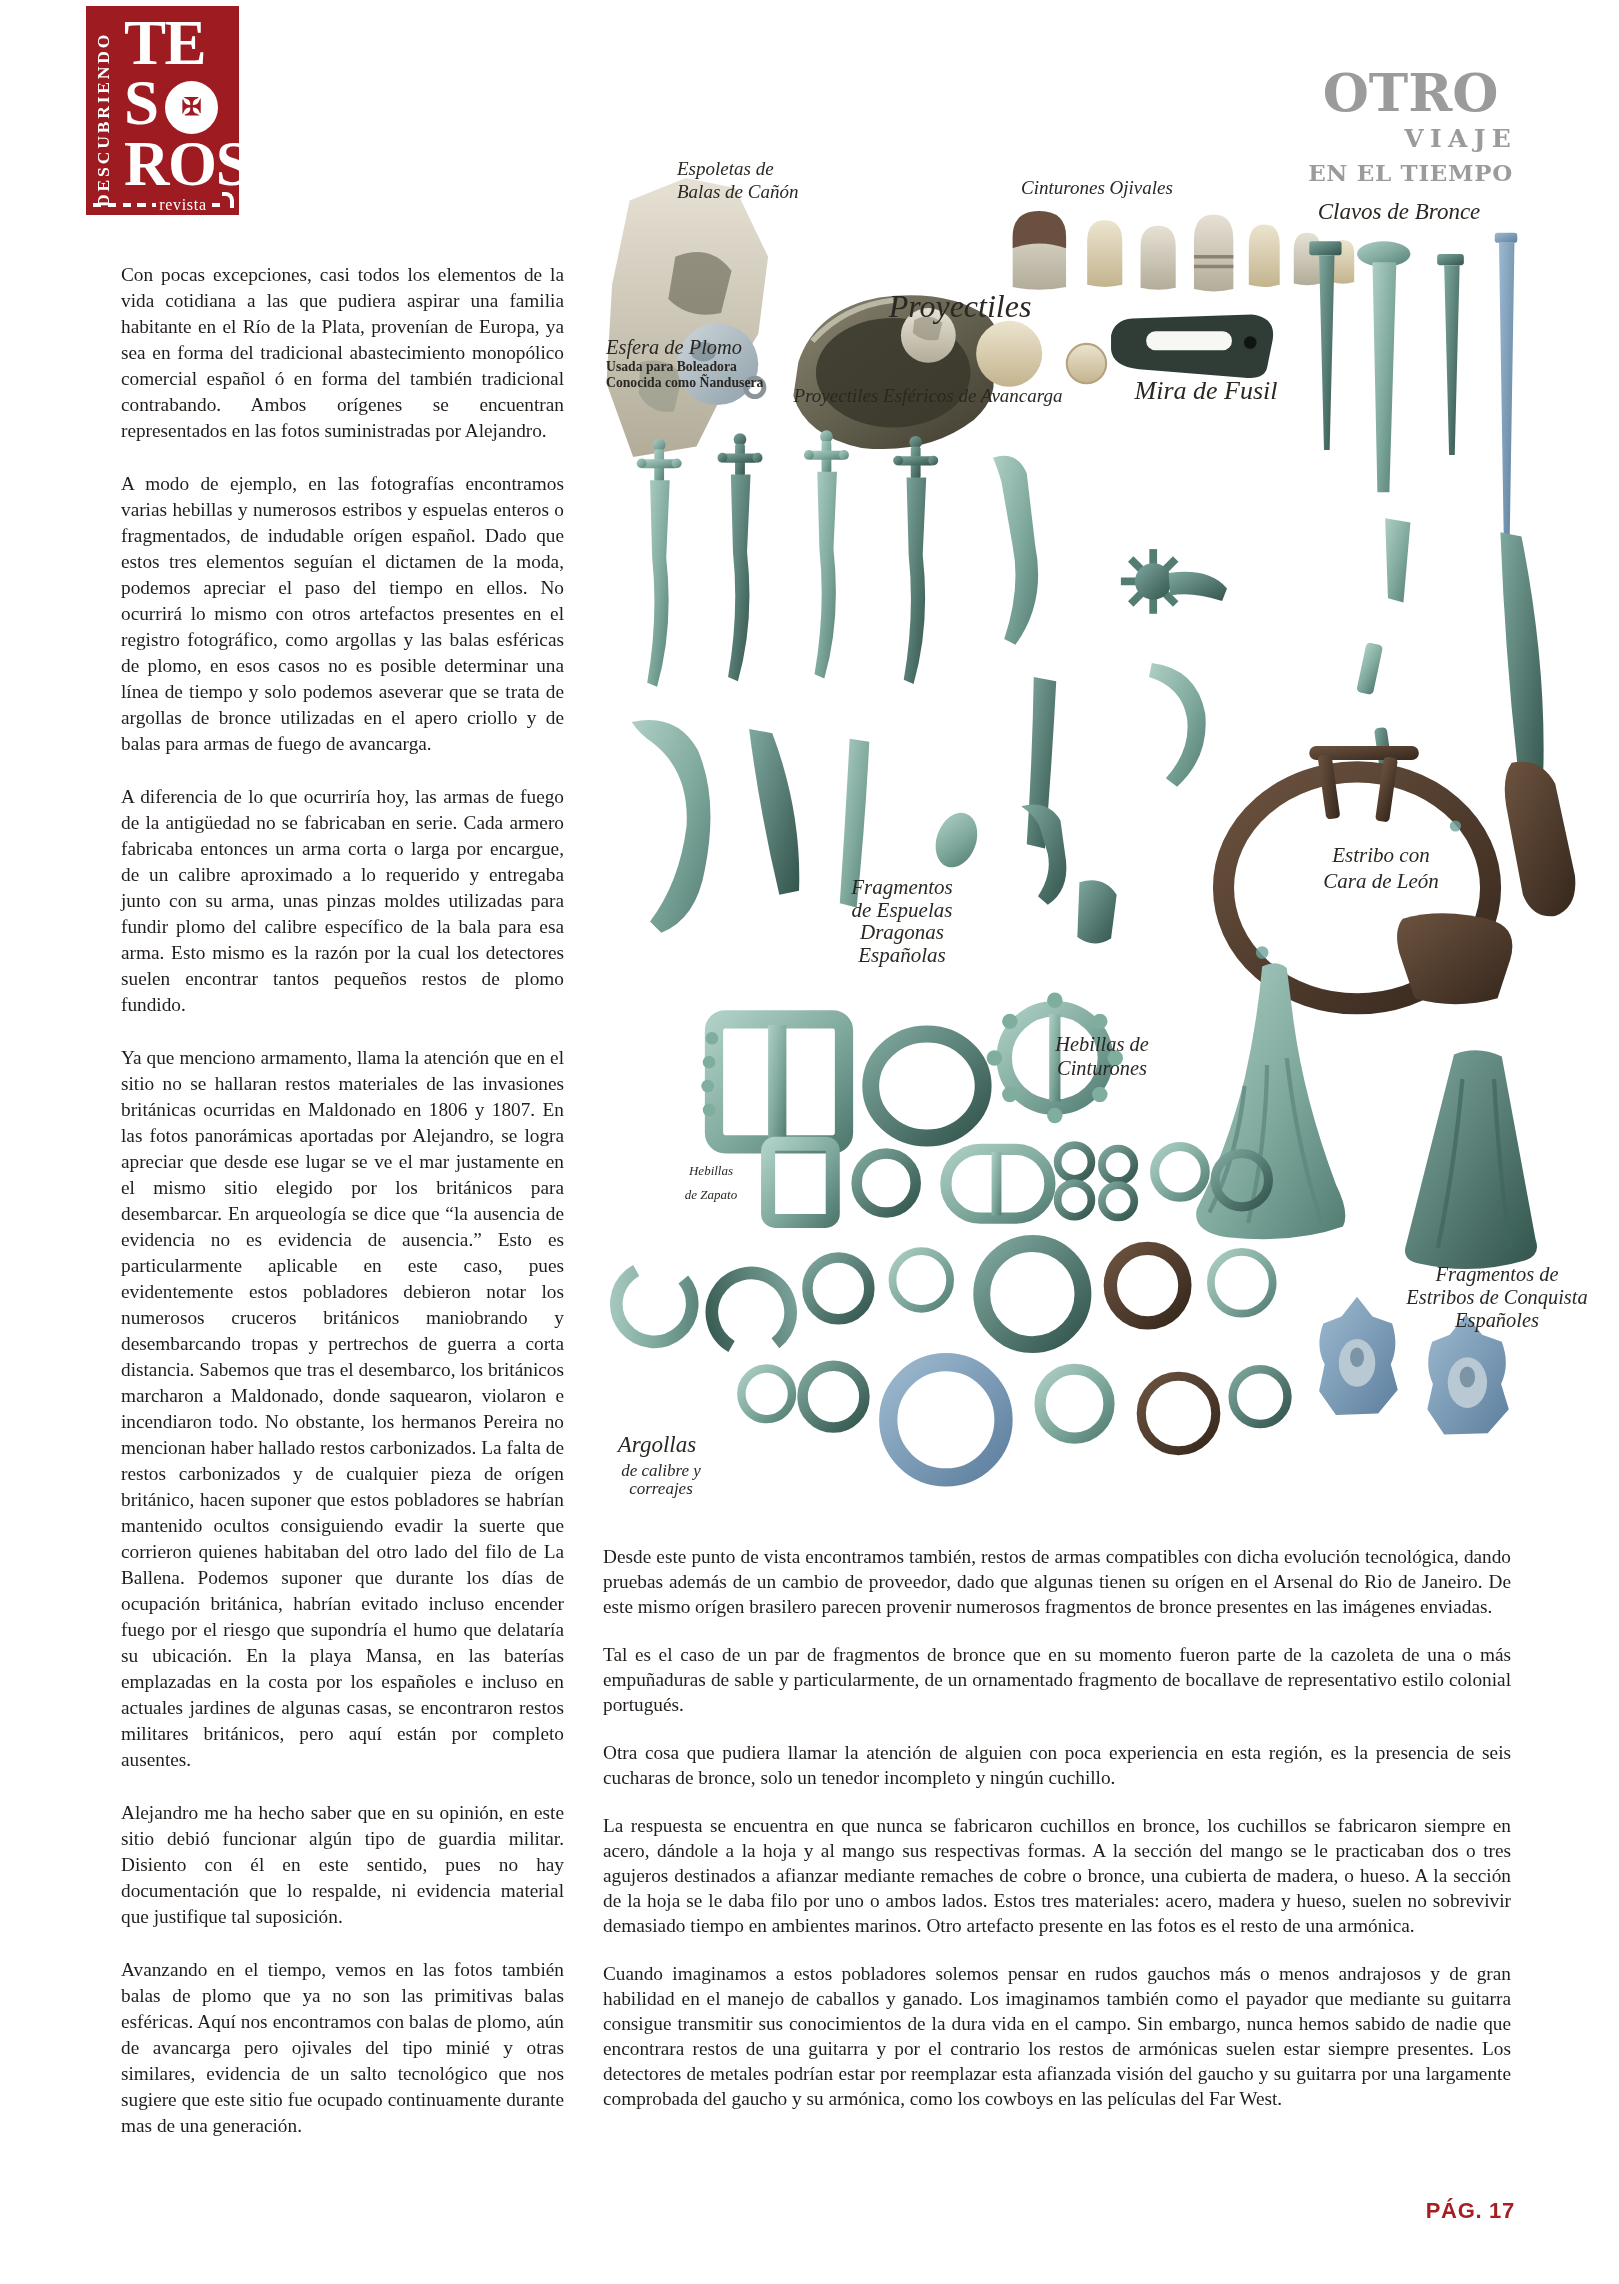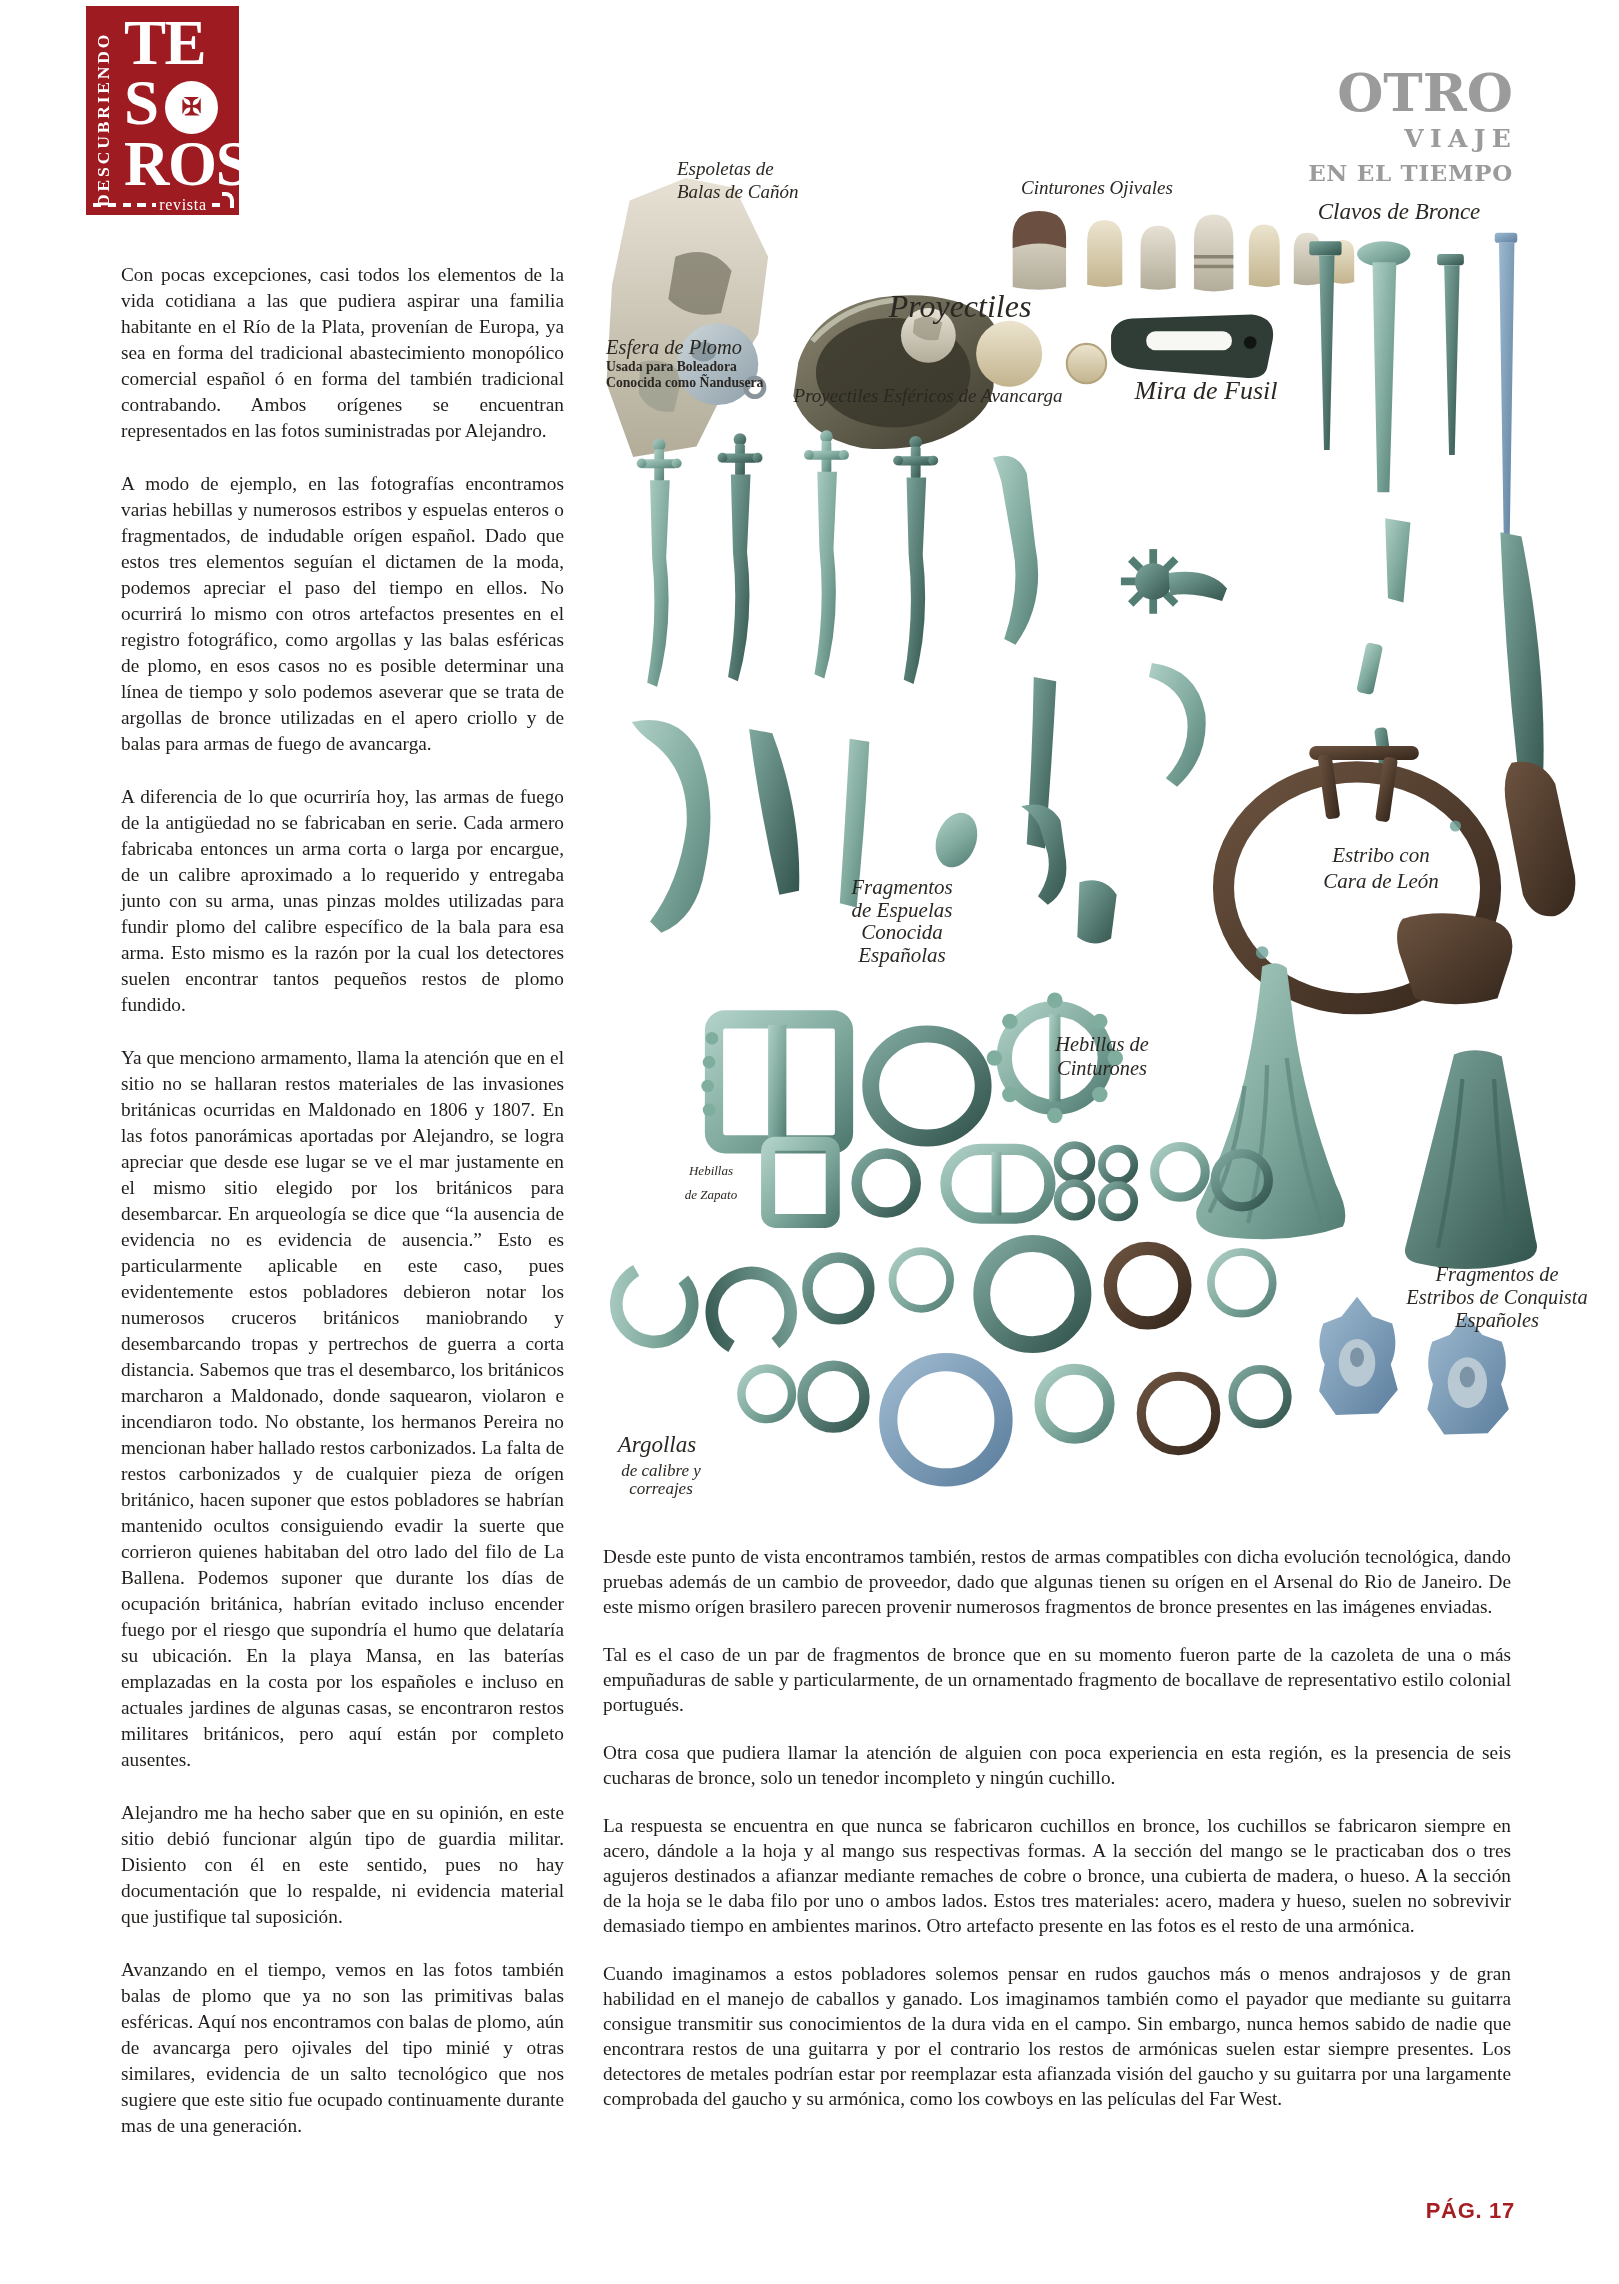--- a/index.html
+++ b/index.html
@@ -14,21 +14,21 @@
         display:flex;align-items:center;justify-content:center;color:#9e1c21;font-size:24px;font-weight:700;}
   .logo .tagrow{position:absolute;left:7px;top:186px;width:141px;display:flex;align-items:center;justify-content:center;}
   .logo .dashes{width:70px;height:4.2px;background:repeating-linear-gradient(90deg,#fff 0 8.4px,transparent 8.4px 14.8px);}
   .logo .tag{font-size:16px;padding:0 3.5px;letter-spacing:0.7px;}
   .logo .enddash{width:9.1px;height:4.2px;background:#fff;margin-left:2.1px;}
   .logo .curl{width:9.1px;height:12.7px;border-top:4.2px solid #fff;border-right:4.2px solid #fff;
         border-radius:0 8.4px 0 0;margin-left:1.4px;margin-bottom:9.8px;}
   
   .masthead{position:absolute;right:107px;top:66px;text-align:right;color:#9b9b9b;
         font-family:"DejaVu Serif",serif;font-weight:700;}
-  .masthead .m1{font-size:53px;line-height:52px;letter-spacing:0px;}
+  .masthead .m1{font-size:53px;line-height:52px;letter-spacing:0px;text-align:center;}
   .masthead .m2{font-size:25px;line-height:41px;letter-spacing:6.3px;margin-right:-4.2px;}
   .masthead .m3{font-size:23px;line-height:27px;letter-spacing:0.7px;}
   
   .colL{position:absolute;left:121px;top:262px;width:443px;}
   .colL p{margin:0 0 27px 0;text-align:justify;font-size:19.3px;line-height:26px;}
   .colB{position:absolute;left:603px;top:1544px;width:908px;}
   .colB p{margin:0 0 23px 0;text-align:justify;font-size:19.3px;line-height:25px;}
   
   .fig-label{position:absolute;font-style:italic;color:#2b2722;font-size:19px;line-height:22.5px;white-space:nowrap;}
   .ctr{transform:translateX(-50%);text-align:center;}
@@ -305,21 +305,21 @@
   </div>
   <div class="fig-label ctr" style="left:1206px;top:380px;font-size:26px">
     <div>Mira de Fusil</div>
   </div>
   <div class="fig-label ctr" style="left:1399px;top:201px;font-size:23px">
     <div>Clavos de Bronce</div>
   </div>
   <div class="fig-label ctr" style="left:902px;top:876px;font-size:21px;line-height:22.5px">
     <div>Fragmentos</div>
       <div>de Espuelas</div>
-    <div>Conocida</div>
+    <div>Dragonas</div>
       <div>Españolas</div>
   </div>
   <div class="fig-label ctr" style="left:1381px;top:842px;font-size:21px;line-height:26px">
     <div>Estribo con</div>
       <div>Cara de León</div>
   </div>
   <div class="fig-label ctr" style="left:1102px;top:1032px;font-size:20.4px;line-height:24px">
     <div>Hebillas de</div>
       <div>Cinturones</div>
   </div>

